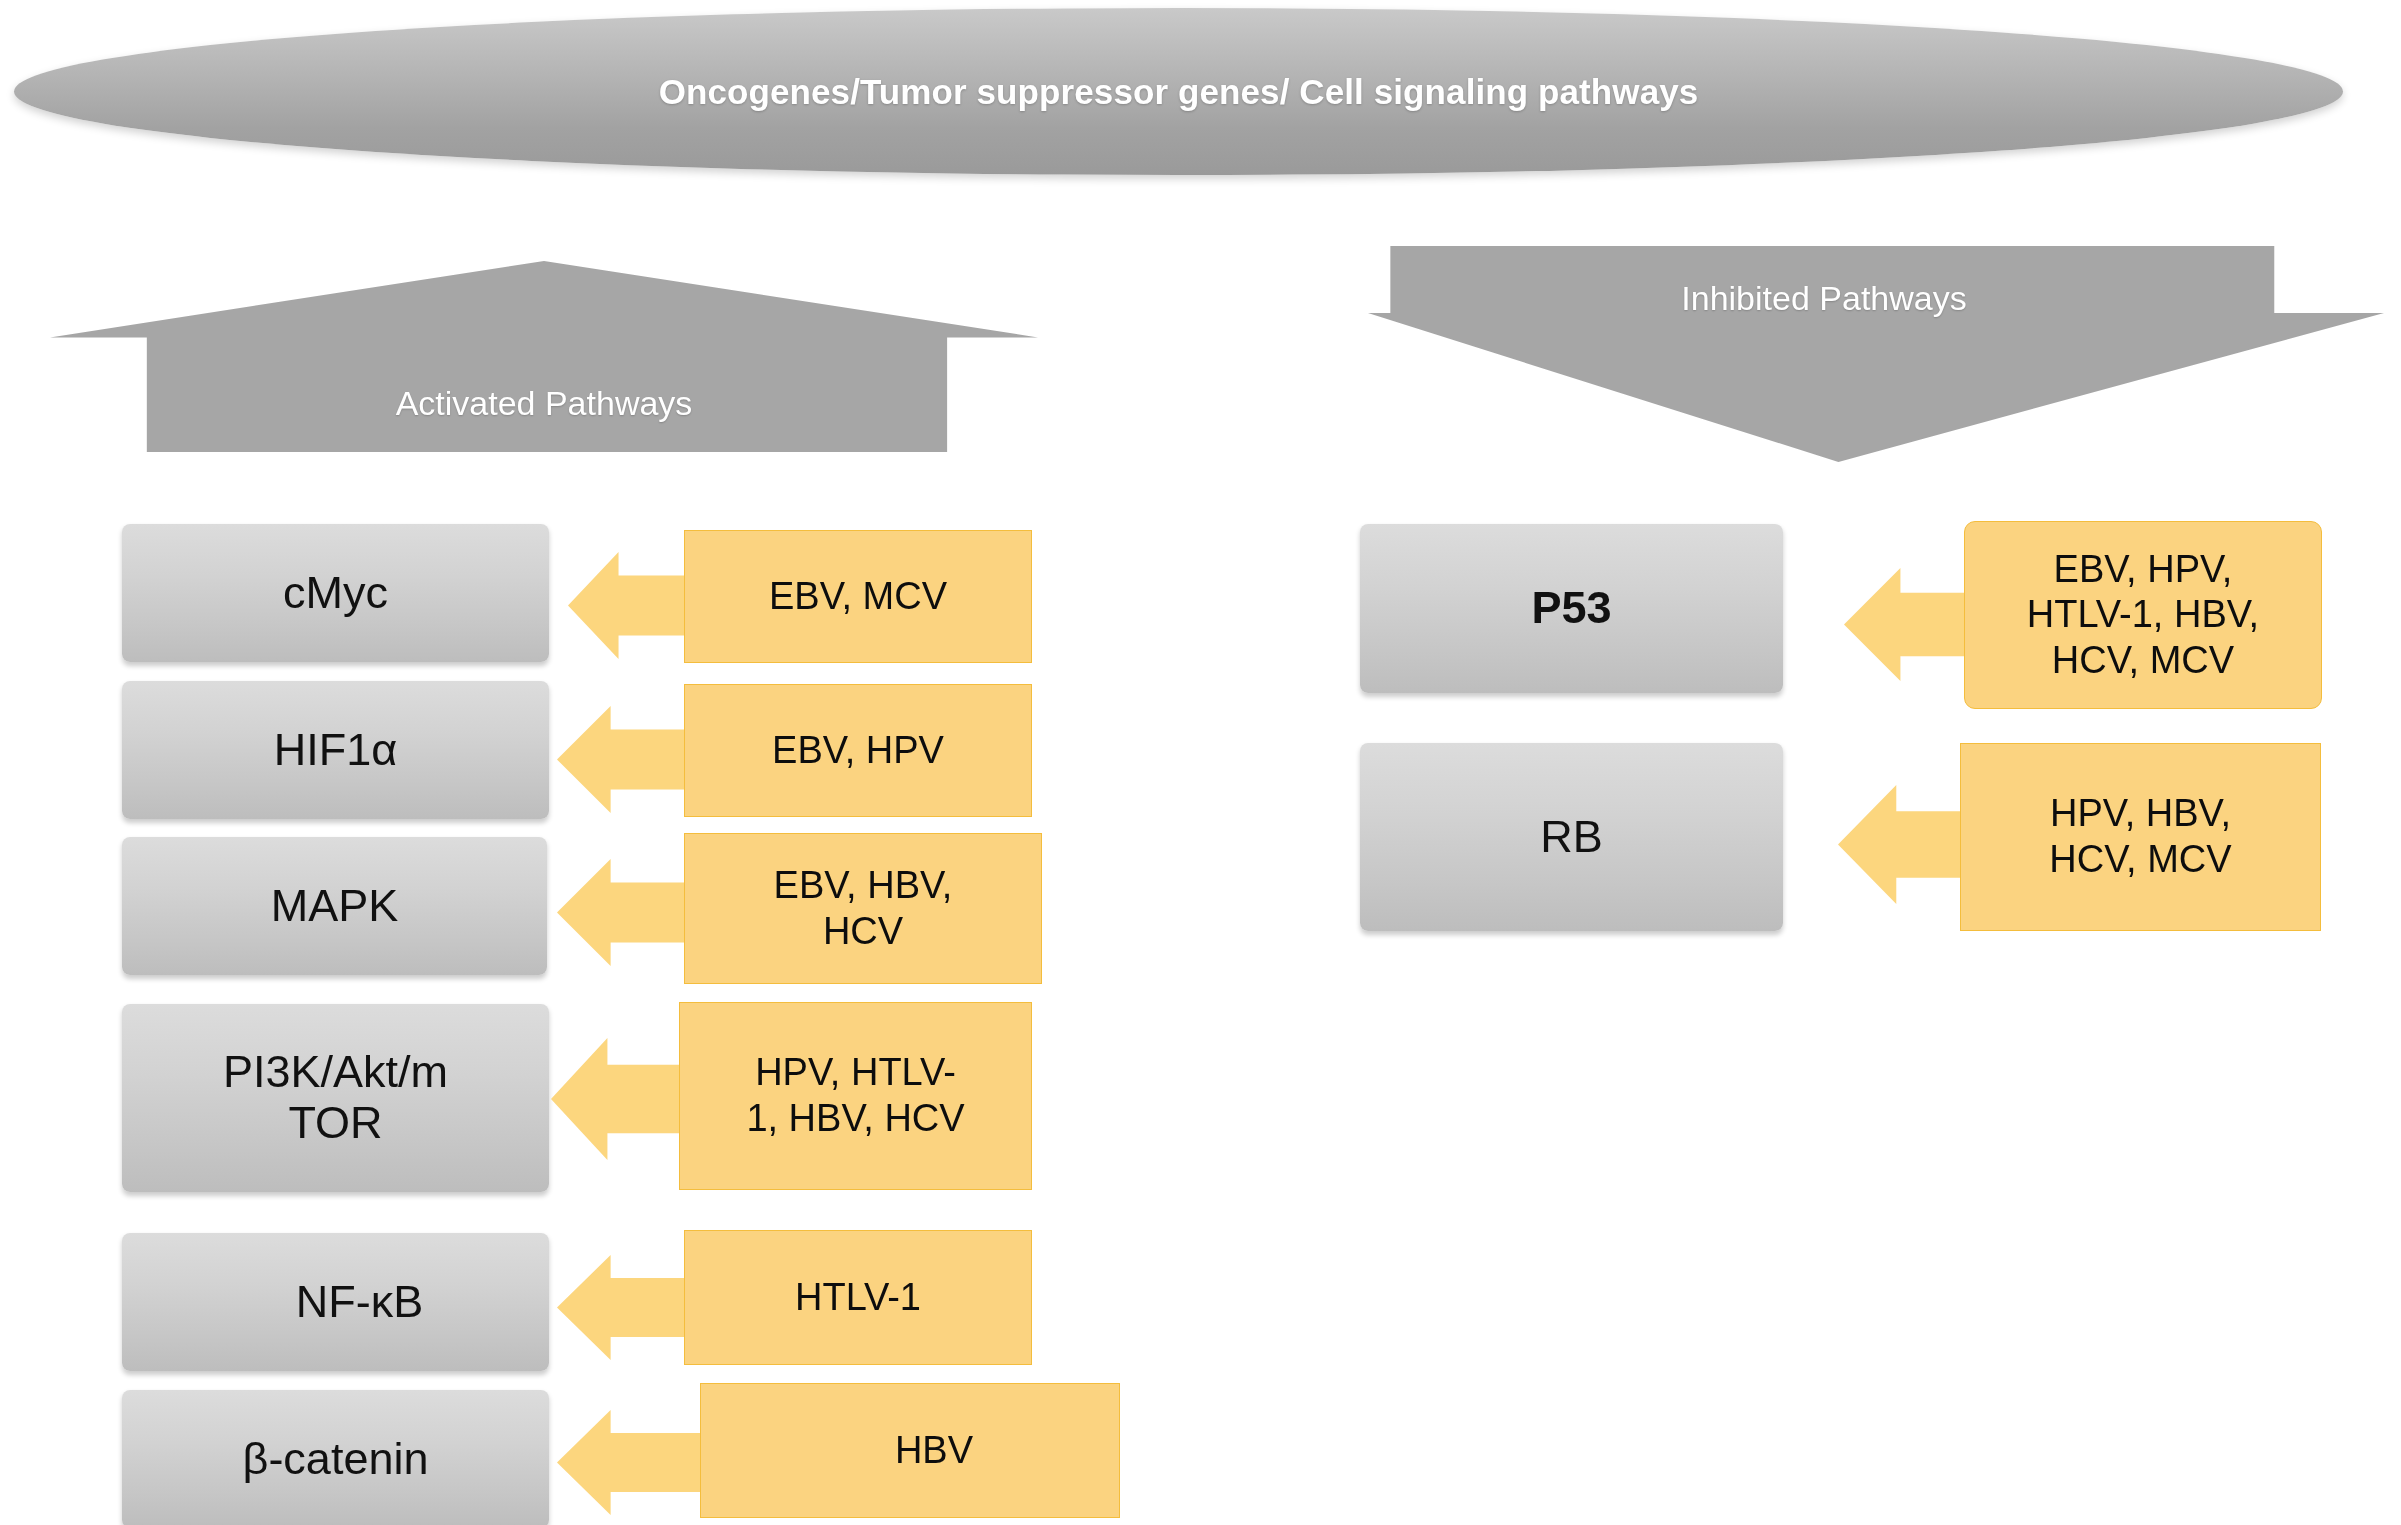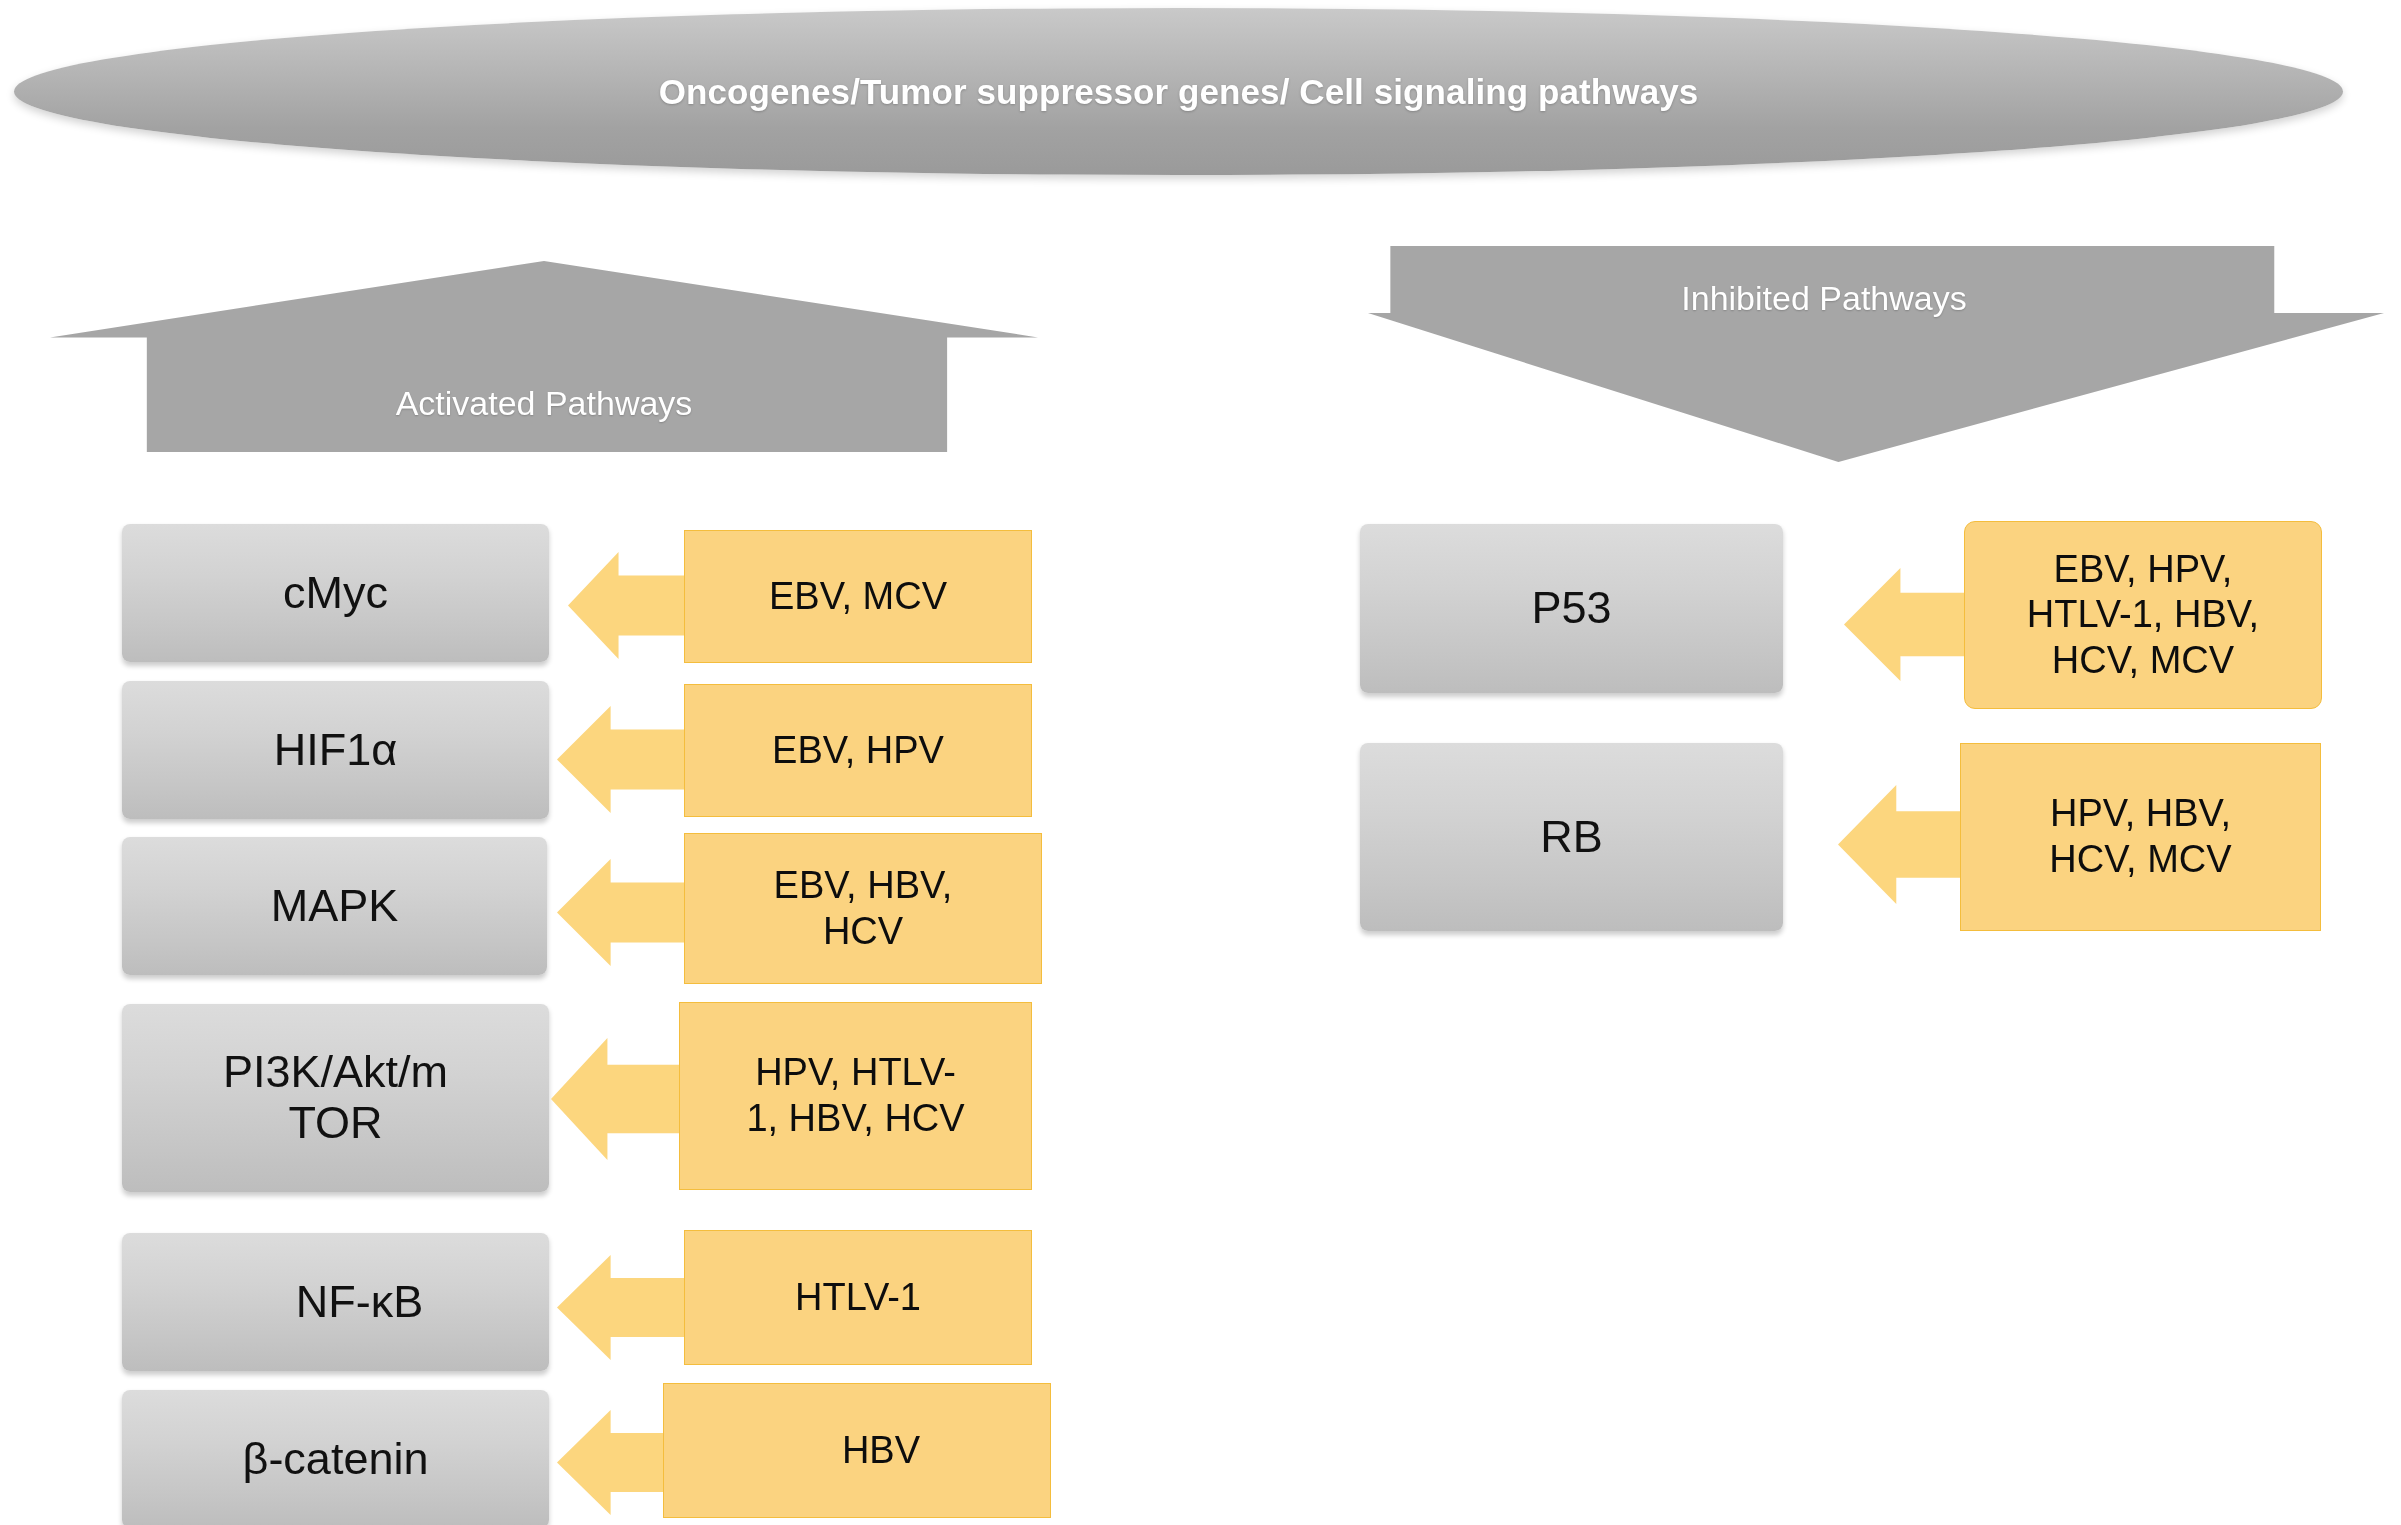--- a/index.html
+++ b/index.html
@@ -184,25 +184,25 @@
   </div>
   <div class="arrow-left" style="left:557px; top:1255px; width:173px; height:105px;"></div>
   <div class="virus-box" style="left:684px; top:1230px; width:348px; height:135px;">
     <span class="virus-label">HTLV-1</span>
   </div>
 
   <div class="gene-box" style="left:122px; top:1390px; width:427px; height:138px;">
     <span class="gene-label">β-catenin</span>
   </div>
   <div class="arrow-left" style="left:557px; top:1410px; width:173px; height:105px;"></div>
-  <div class="virus-box" style="left:663px; top:1383px; width:388px; height:135px;padding-left:48px;">
+  <div class="virus-box" style="left:700px; top:1383px; width:420px; height:135px;padding-left:48px;">
     <span class="virus-label">HBV</span>
   </div>
 
-  <div class="gene-box" style="left:1360px; top:524px; width:423px; height:169px;">
+  <div class="gene-box" style="left:1360px; top:524px; width:423px; height:169px;font-weight:bold;">
     <span class="gene-label">P53</span>
   </div>
   <div class="arrow-left" style="left:1844px; top:568px; width:182px; height:113px;"></div>
   <div class="virus-box" style="left:1964px; top:521px; width:358px; height:188px;border-radius:11px;">
     <span class="virus-label">EBV, HPV,
 HTLV-1, HBV,
 HCV, MCV</span>
   </div>
 
   <div class="gene-box" style="left:1360px; top:743px; width:423px; height:188px;">

